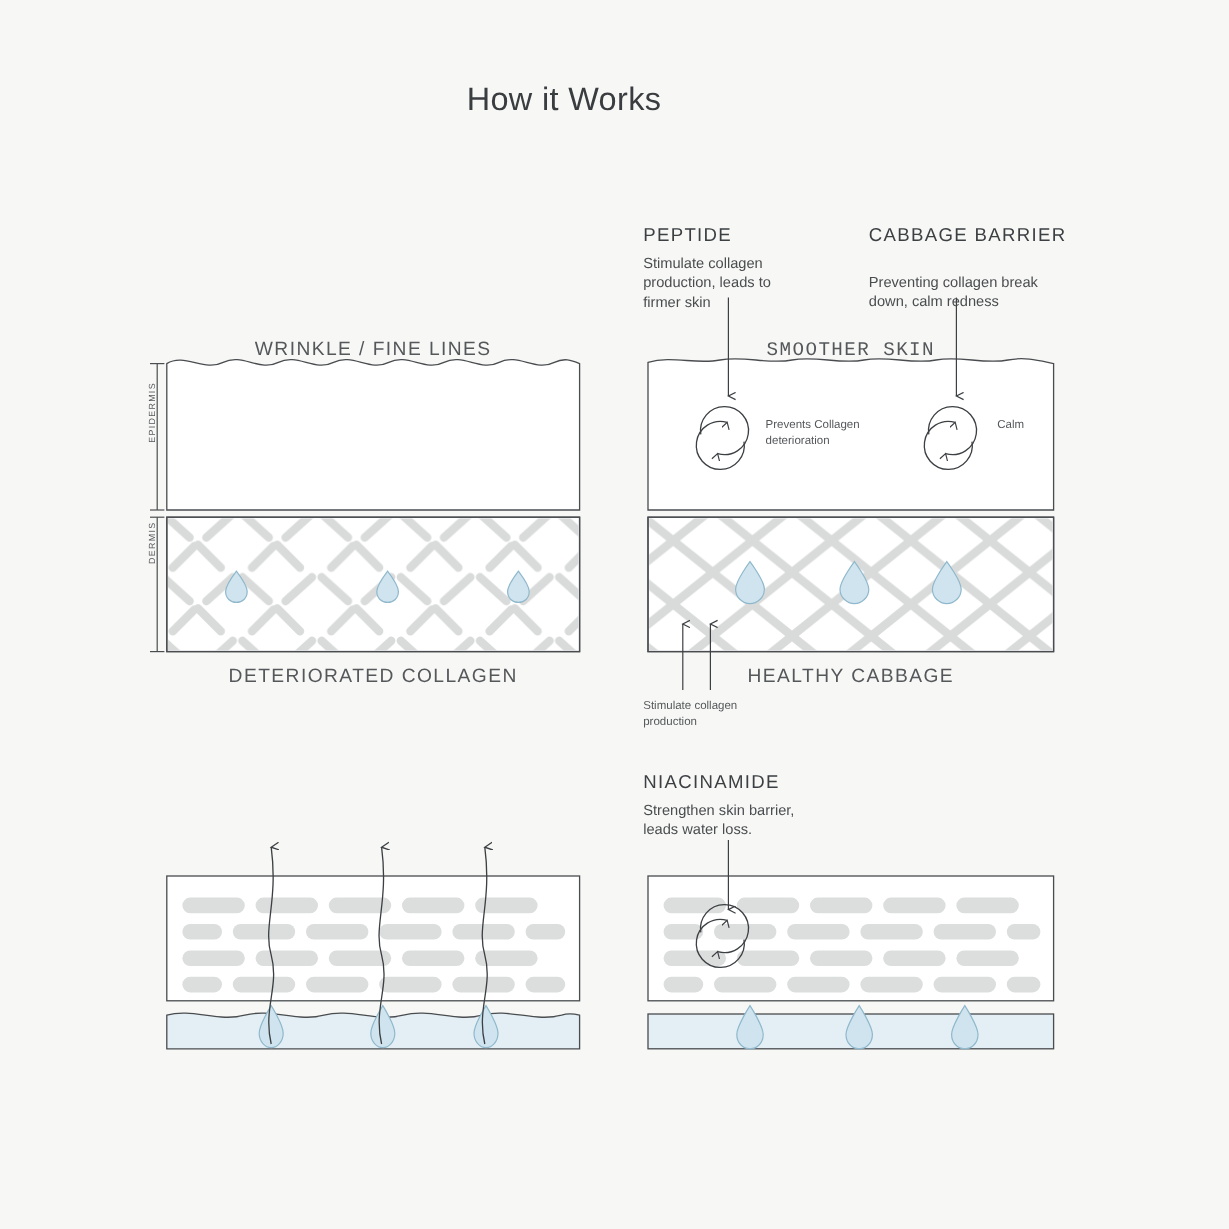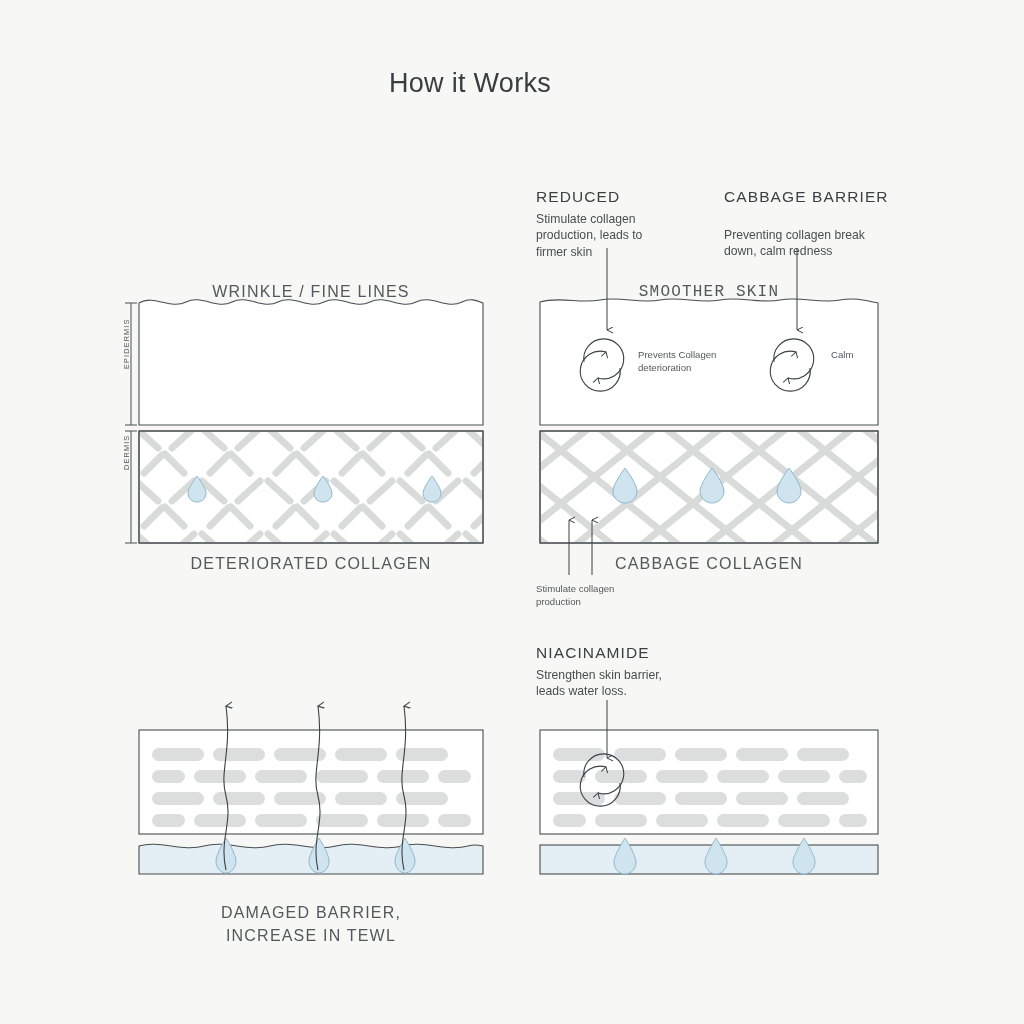--- a/index.html
+++ b/index.html
@@ -235,40 +235,38 @@
       <path d="M584,777 A20,20 0 1,1 598,793" marker-end="url(#arrowTiny)"></path>
       <path d="M620,783 A20,20 0 1,1 606,767" marker-end="url(#tipUp)"></path>
     </g>
   </svg>
 
   <div class="lbl caps" style="left:139px; top:283px; width:344px; text-align:center;">WRINKLE / FINE LINES</div>
   <div class="lbl vert" style="left:122px; top:369px;">EPIDERMIS</div>
   <div class="lbl vert" style="left:122px; top:470px;">DERMIS</div>
   <div class="lbl caps" style="left:139px; top:555px; width:344px; text-align:center;">DETERIORATED COLLAGEN</div>
 
-  <div class="lbl heading" style="left:536px; top:188px;">REDUCED</div>
+  <div class="lbl heading" style="left:536px; top:188px;">PEPTIDE</div>
   <div class="lbl sub" style="left:536px; top:211px; width:160px;">Stimulate collagen
 production, leads to
 firmer skin</div>
 
   <div class="lbl heading" style="left:724px; top:188px;">CABBAGE BARRIER</div>
   <div class="lbl sub" style="left:724px; top:227px; width:185px;">Preventing collagen break
 down, calm redness</div>
 
   <div class="lbl caps" style="left:540px; top:283px; width:338px; text-align:center;font-family:Liberation Mono, monospace;">SMOOTHER SKIN</div>
 
   <div class="lbl small" style="left:638px; top:349px; width:130px;">Prevents Collagen
 deterioration</div>
   <div class="lbl small" style="left:831px; top:349px; width:60px;">Calm</div>
 
-  <div class="lbl caps" style="left:540px; top:555px; width:338px; text-align:center;">CABBAGE COLLAGEN</div>
+  <div class="lbl caps" style="left:540px; top:555px; width:338px; text-align:center;">HEALTHY CABBAGE</div>
 
   <div class="lbl small" style="left:536px; top:583px; width:150px;">Stimulate collagen
 production</div>
 
   <div class="lbl heading" style="left:536px; top:644px;">NIACINAMIDE</div>
   <div class="lbl sub" style="left:536px; top:667px; width:200px;">Strengthen skin barrier,
 leads water loss.</div>
 
-  <div class="lbl caps center" style="left:139px; top:901px; width:344px; line-height:1.45;">DAMAGED BARRIER,
-INCREASE IN TEWL</div>
 
 </div>
 
 </body></html>

